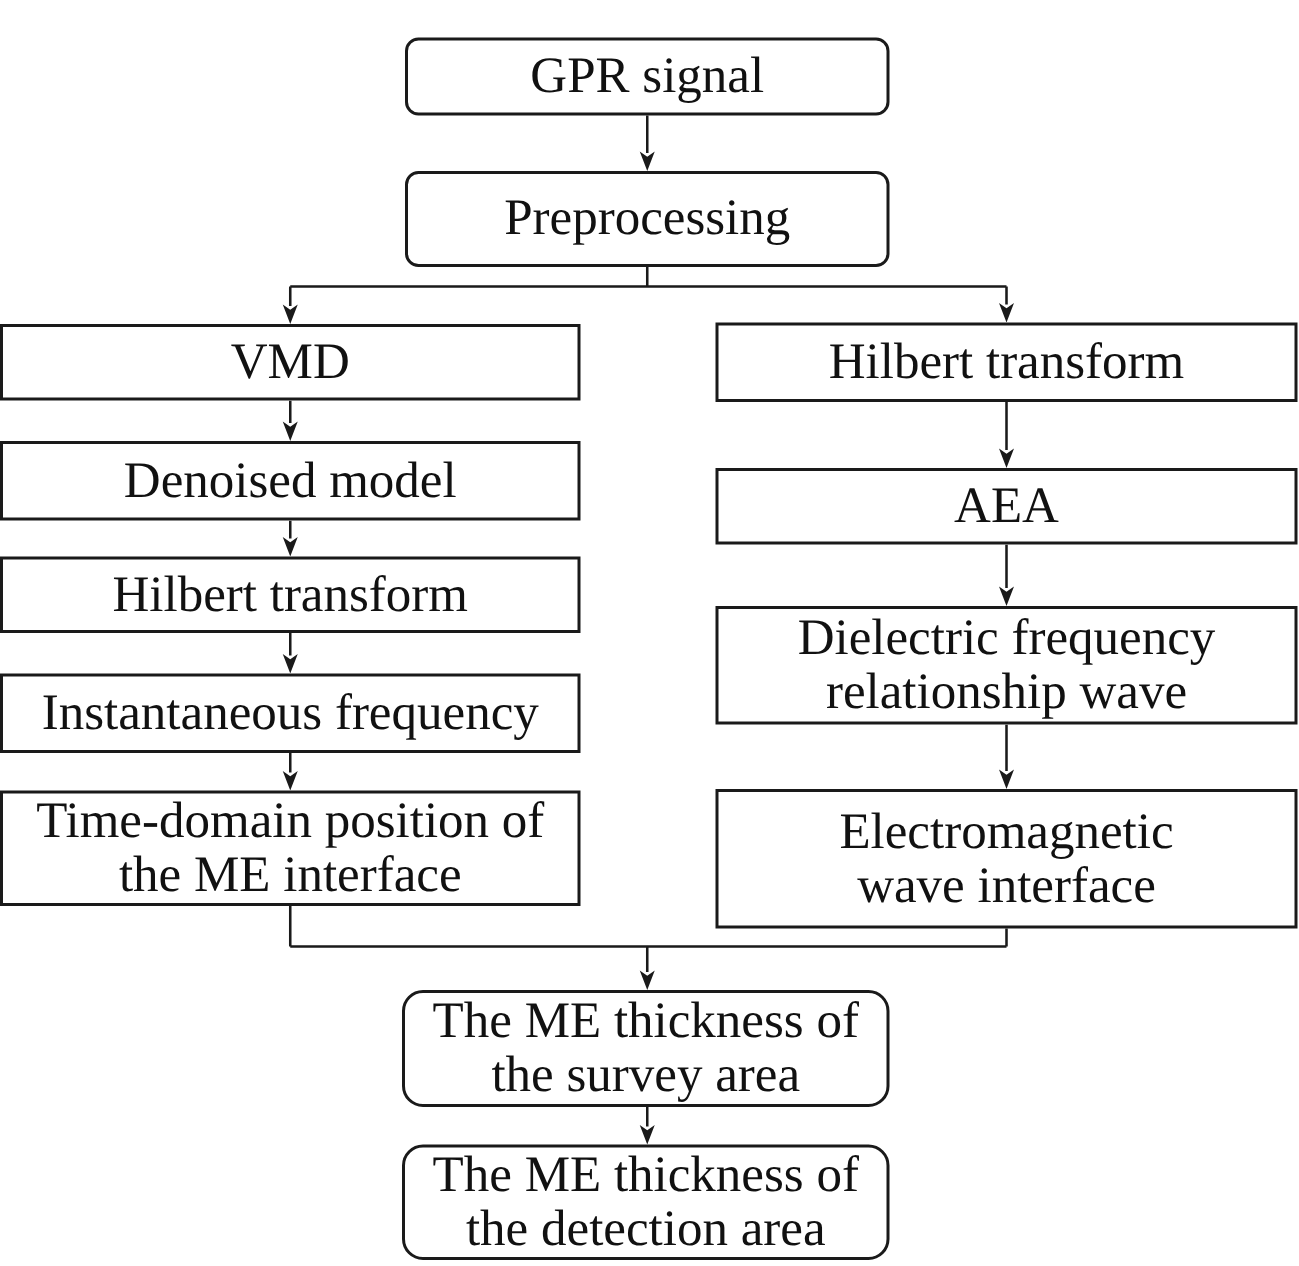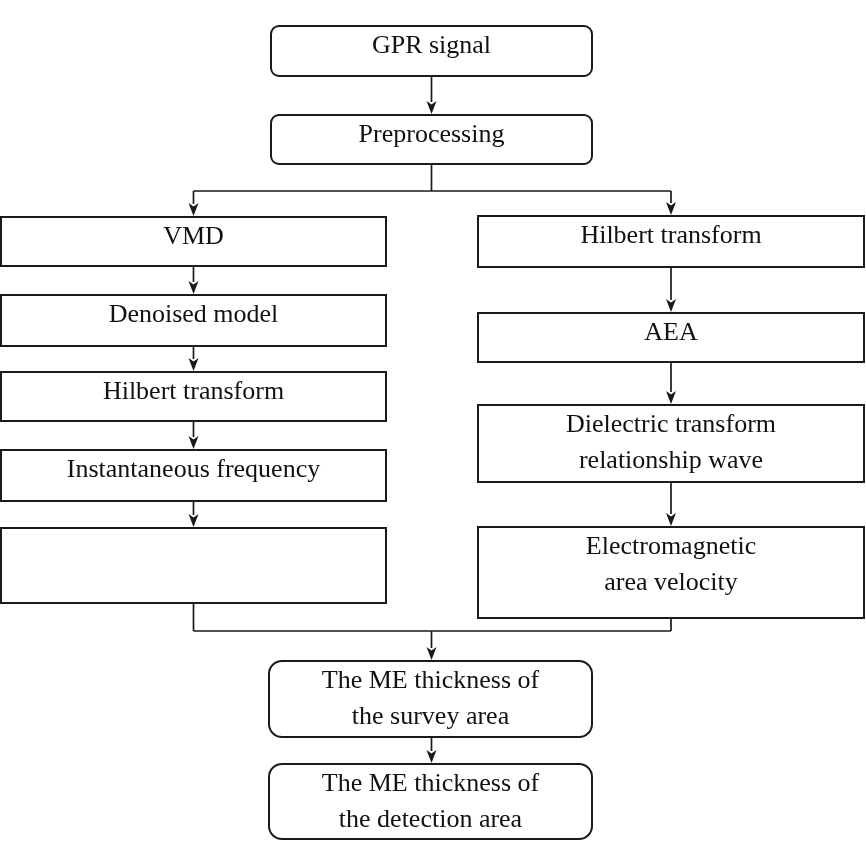--- a/index.html
+++ b/index.html
@@ -20,32 +20,32 @@
   #connectors{
     position:absolute;left:0;top:0;width:866px;height:844px;
   }
   .node{
     position:absolute;
     box-sizing:border-box;
     background:var(--boxbg);
     border:2px solid var(--line);
     display:flex;
     flex-direction:column;
-    justify-content:flex-start;
+    justify-content:center;
     align-items:center;
     text-align:center;
-    font-size:26px;
+    font-size:34px;
     line-height:36px;
     white-space:nowrap;
   }
   .rounded-sm{border-radius:9px;}
   .rounded-lg{border-radius:14px;}
   
   #gpr          {left:270px;top:25px; width:323px;height:52px;}
-  #preprocessing{left:270px;top:114px;width:323px;height:51px;font-family:Liberation Serif, serif;}
+  #preprocessing{left:270px;top:114px;width:323px;height:64px;font-family:Liberation Serif, serif;}
   #vmd          {left:0px;  top:216px;width:387px;height:51px;}
   #denoised     {left:0px;  top:294px;width:387px;height:53px;}
   #hilbert_left {left:0px;  top:371px;width:387px;height:51px;}
   #inst_freq    {left:0px;  top:449px;width:387px;height:53px;}
   #time_domain  {left:0px;  top:527px;width:387px;height:77px;}
   #hilbert_right{left:477px;top:215px;width:388px;height:53px;}
   #aea          {left:477px;top:312px;width:388px;height:51px;font-family:Liberation Serif, serif;}
   #dielectric   {left:477px;top:404px;width:388px;height:79px;}
   #em_velocity  {left:477px;top:526px;width:388px;height:93px;}
   #survey       {left:268px;top:660px;width:325px;height:78px;}
@@ -113,38 +113,40 @@
 
   <div class="node" id="hilbert_left">
     <div>Hilbert transform</div>
   </div>
 
   <div class="node" id="inst_freq">
     <div>Instantaneous frequency</div>
   </div>
 
   <div class="node" id="time_domain">
+    <div>Time-domain position of</div>
+    <div>the ME interface</div>
   </div>
 
   <div class="node" id="hilbert_right">
     <div>Hilbert transform</div>
   </div>
 
   <div class="node" id="aea">
     <div>AEA</div>
   </div>
 
   <div class="node" id="dielectric">
-    <div>Dielectric transform</div>
+    <div>Dielectric frequency</div>
     <div>relationship wave</div>
   </div>
 
   <div class="node" id="em_velocity">
     <div>Electromagnetic</div>
-    <div>area velocity</div>
+    <div>wave interface</div>
   </div>
 
   <div class="node rounded-lg" id="survey">
     <div>The ME thickness of</div>
     <div>the survey area</div>
   </div>
 
   <div class="node rounded-lg" id="detection">
     <div>The ME thickness of</div>
     <div>the detection area</div>

